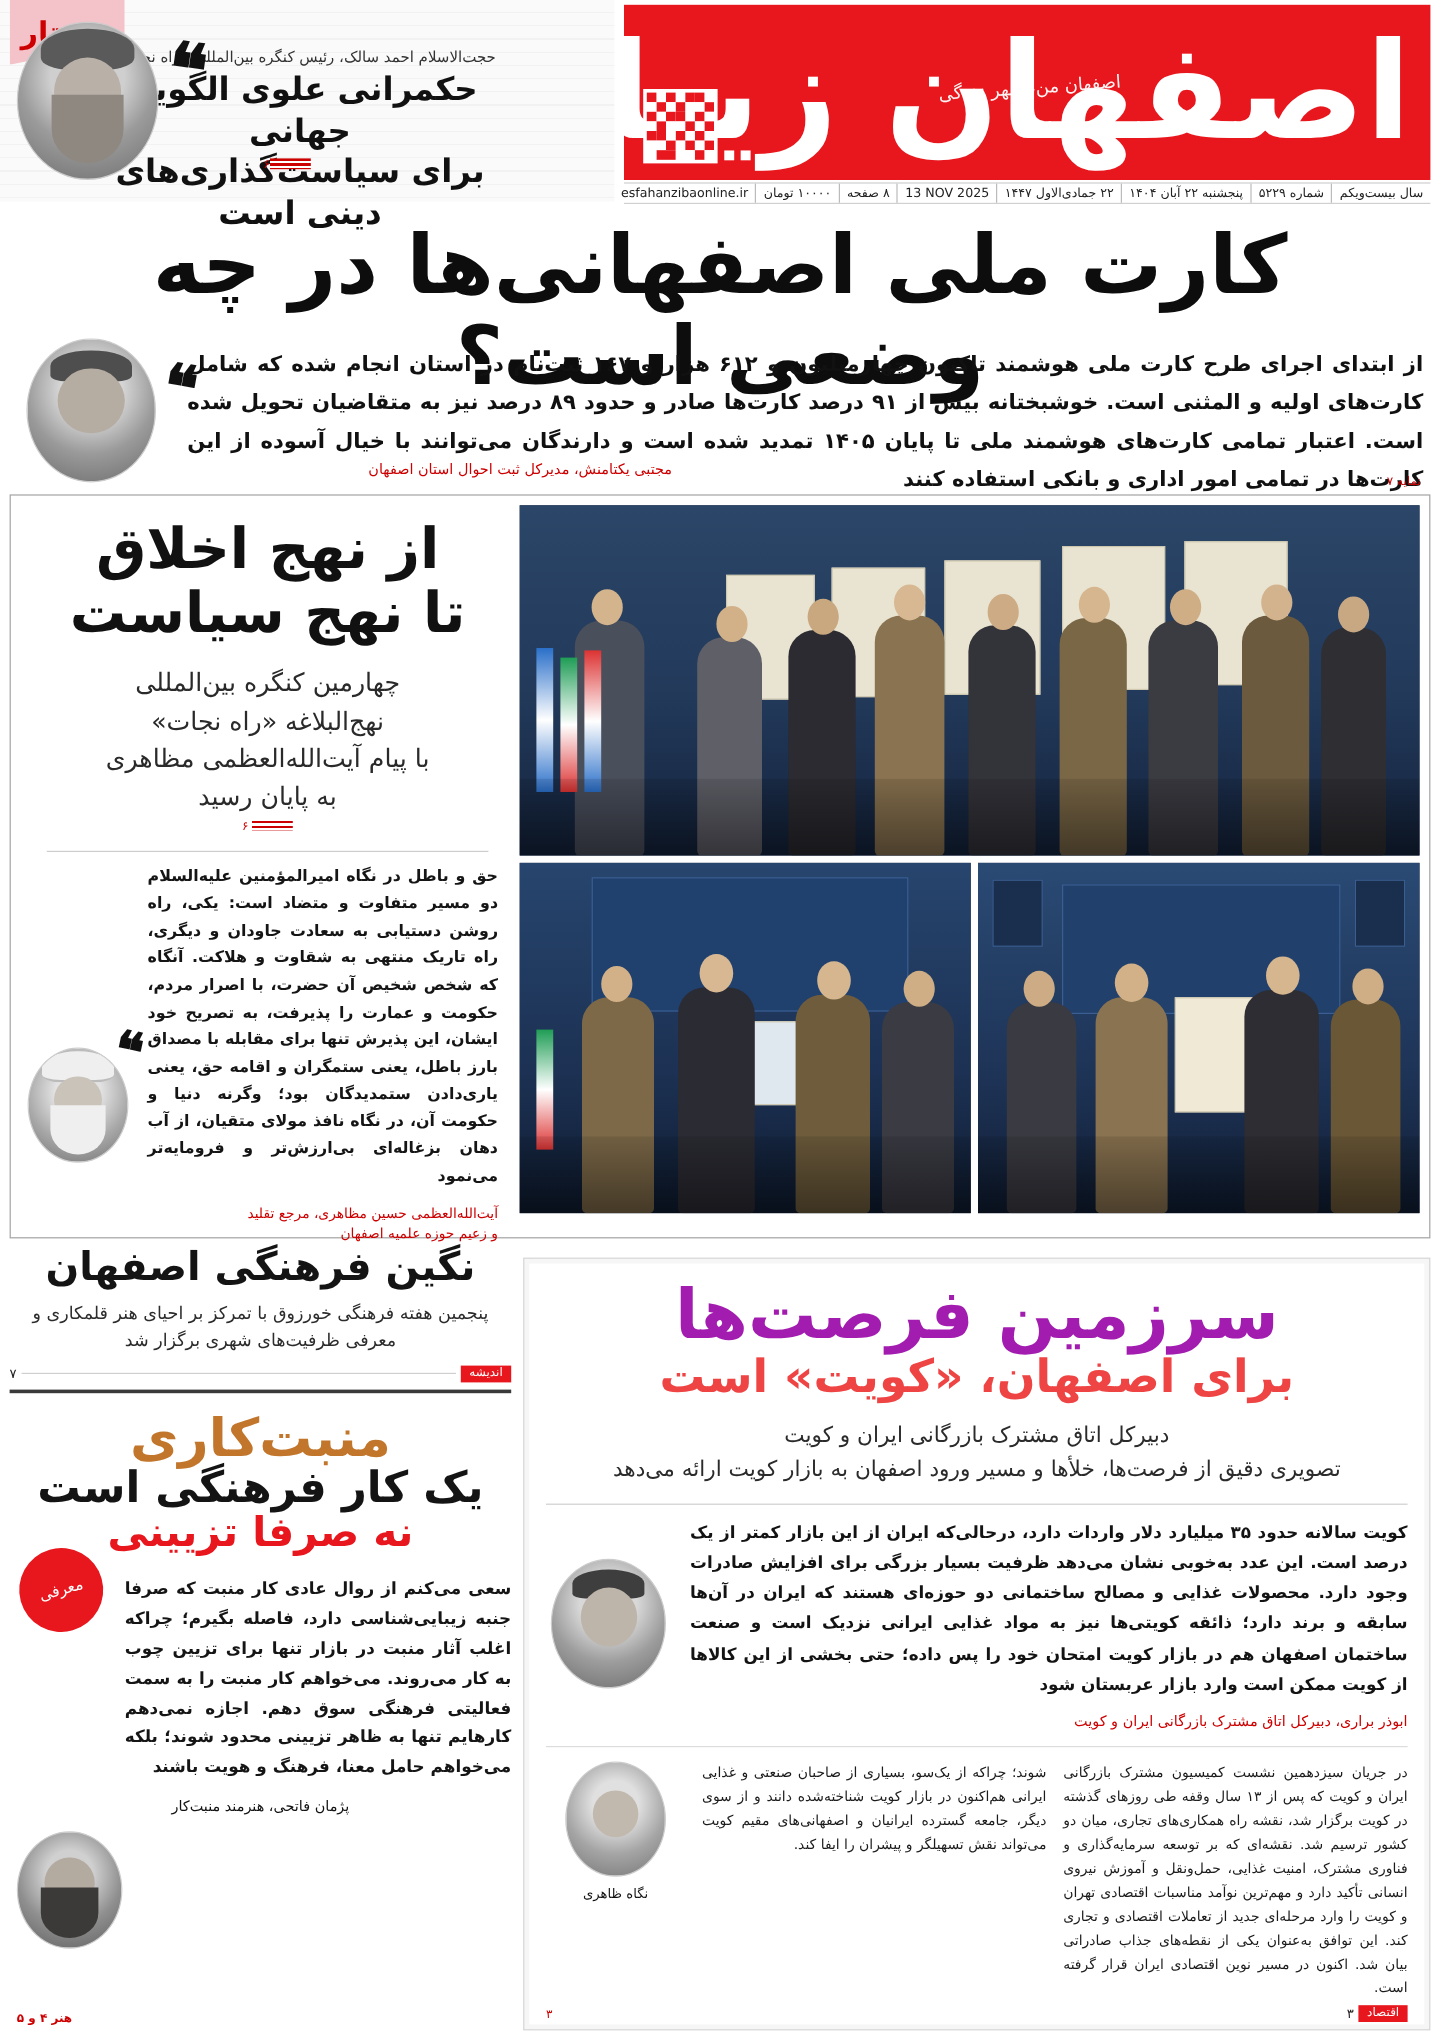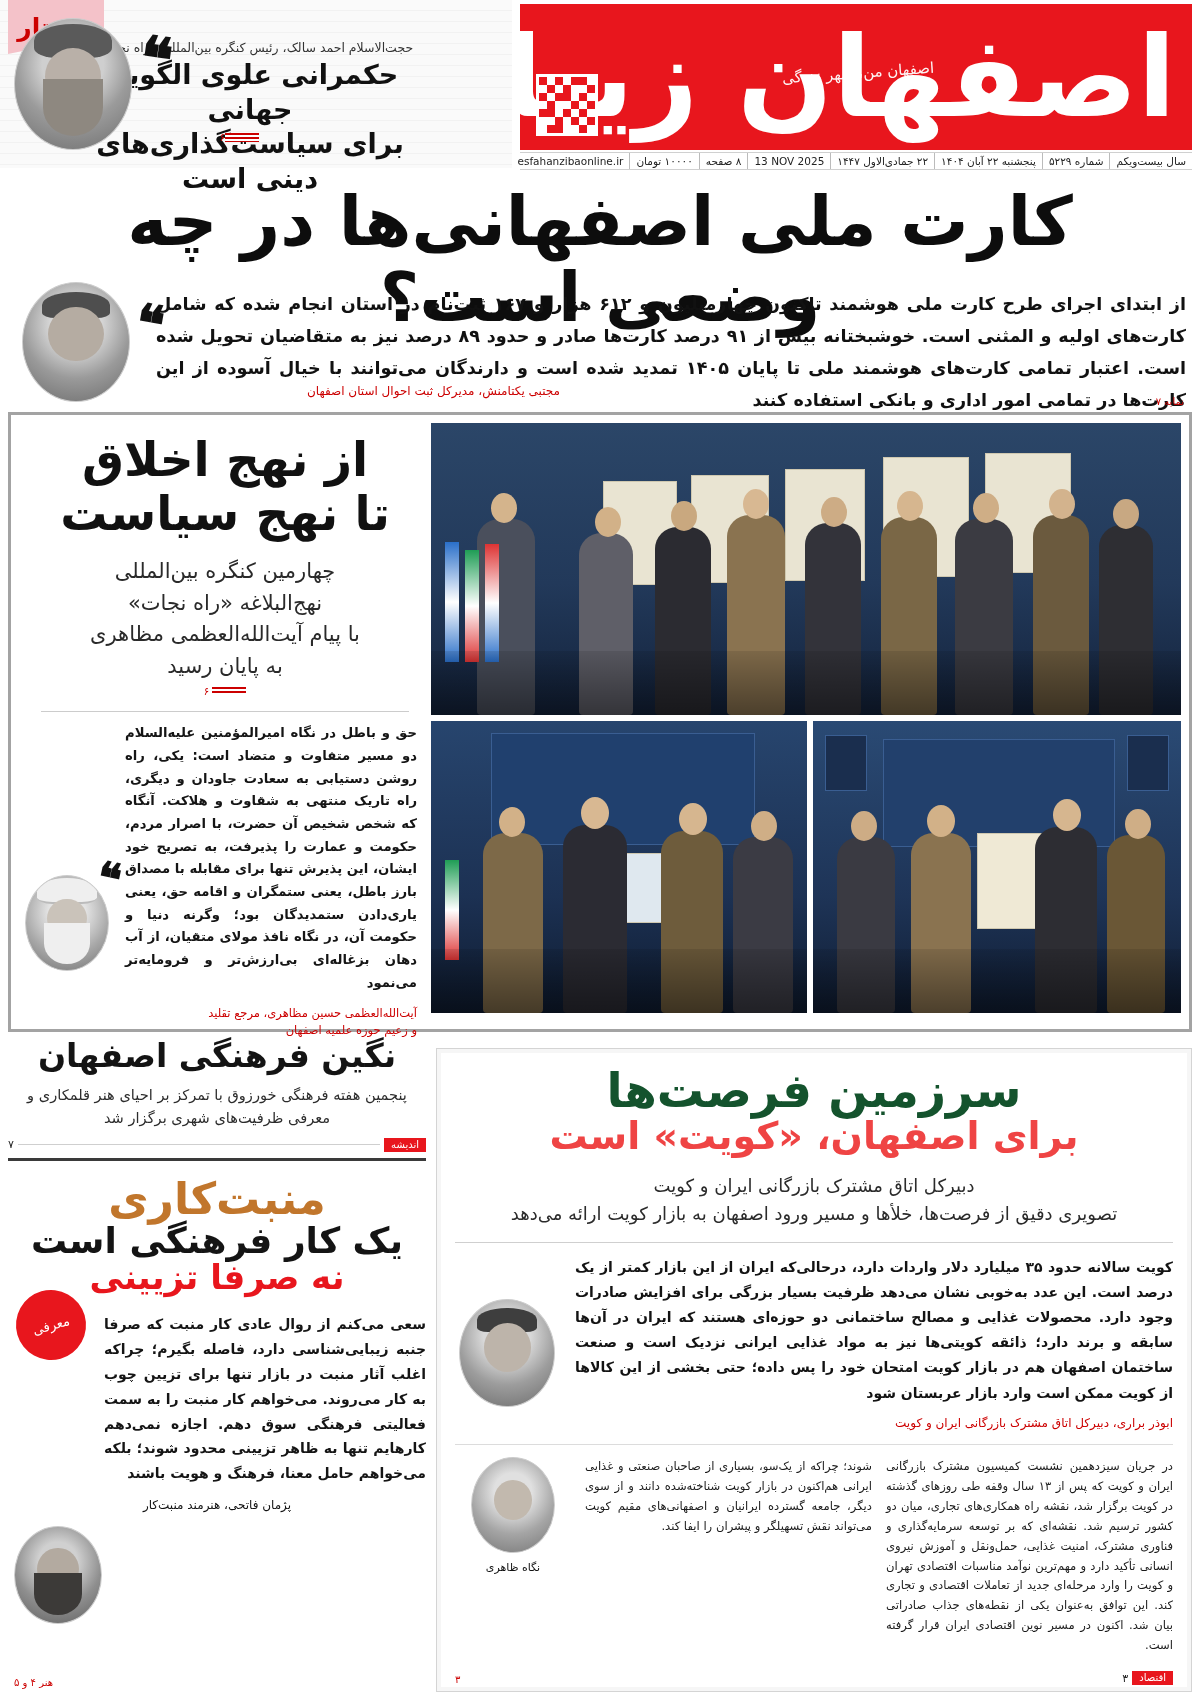--- a/index.html
+++ b/index.html
@@ -106,21 +106,21 @@
     background: radial-gradient(circle at 50% 35%, #d5d5d5 0 28%, #9a9a9a 58%, #6a6a6a 100%);
   }
   .lead-photo .face { position: absolute; top: 20%; left: 24%; width: 52%; height: 46%;
     border-radius: 50%; background: #b5aca2; }
   .lead-photo .hair { position: absolute; top: 8%; left: 18%; width: 64%; height: 22%;
     border-radius: 50% 50% 20% 20%; background: #4e4e4e; }
   .lead-page { position: absolute; top: 218px; right: 16px; font-size: 10px; color: #c00; }
 
   
   .feature { position: absolute; top: 412px; right: 8px; width: 1184px; height: 620px;
-             border: 3px solid #a3a3a3; background: #fff; }
+             border: 1px solid #a3a3a3; background: #fff; }
   .photo-main { position: absolute; top: 8px; right: 8px; width: 750px; height: 292px;
                 overflow: hidden; background: #20304a; }
   .photo-b { position: absolute; top: 306px; right: 8px; width: 368px; height: 292px;
              overflow: hidden; background: #1d2c45; }
   .photo-c { position: absolute; top: 306px; right: 382px; width: 376px; height: 292px;
              overflow: hidden; background: #1b2a42; }
 
   .stage { position: absolute; inset: 0; }
   .stage .bg { position: absolute; inset: 0;
     background:
@@ -178,27 +178,27 @@
     display: flex; align-items: center; justify-content: center;
     font-size: 13px; transform: rotate(-16deg);
   }
   .bl-portrait { position: absolute; bottom: 68px; left: 6px; width: 88px; height: 98px;
     border-radius: 50%; overflow: hidden; border: 1px solid #ccc;
     background: radial-gradient(circle at 50% 36%, #d0d0d0 0 26%, #8f8f8f 58%, #5e5e5e 100%); }
   .bl-portrait .face { position: absolute; top: 22%; left: 26%; width: 48%; height: 44%;
     border-radius: 50%; background: #b3aaa0; }
   .bl-portrait .beard { position: absolute; top: 48%; left: 22%; width: 56%; height: 44%;
     border-radius: 0 0 50% 50%; background: #3c3a38; }
-  .bl-page { position: absolute; bottom: 4px; left: 6px; font-size: 10px; color: #c00; }
+  .bl-page { position: absolute; bottom: 4px; left: 6px; font-size: 10px; color: #c00; font-weight: bold; }
 
   
   .br { position: absolute; top: 1048px; right: 8px; width: 756px; height: 644px;
         border: 1px solid #d4d4d4; background: #fff; padding: 16px 18px 10px 18px;
         box-shadow: inset 0 0 0 4px #f6f6f6; }
-  .br-t1 { font-size: 47px; font-weight: bold; color: #14532d; text-align: center;
+  .br-t1 { font-size: 57px; font-weight: bold; color: #a21caf; text-align: center;
            line-height: 1.12; letter-spacing: -1.5px; }
   .br-t2 { font-size: 38px; font-weight: bold; color: #ef4444; text-align: center;
            line-height: 1.14; letter-spacing: -1.5px; margin-top: -3px; }
   .br-sub { margin-top: 14px; font-size: 18px; color: #2b2b2b; text-align: center; line-height: 1.55; }
   .br-rule { margin: 14px 0 12px 0; border-top: 1px solid #cfcfcf; }
   .br-lead { font-size: 14px; line-height: 1.8; font-weight: bold; color: #131313;
              text-align: justify; direction: rtl; padding-left: 120px; }
   .br-credit { margin-top: 10px; font-size: 12px; color: #c00; text-align: right; padding-left: 120px; }
   .br-portrait { position: absolute; top: 250px; left: 22px; width: 96px; height: 108px;
     border-radius: 50%; overflow: hidden; border: 1px solid #ccc;

